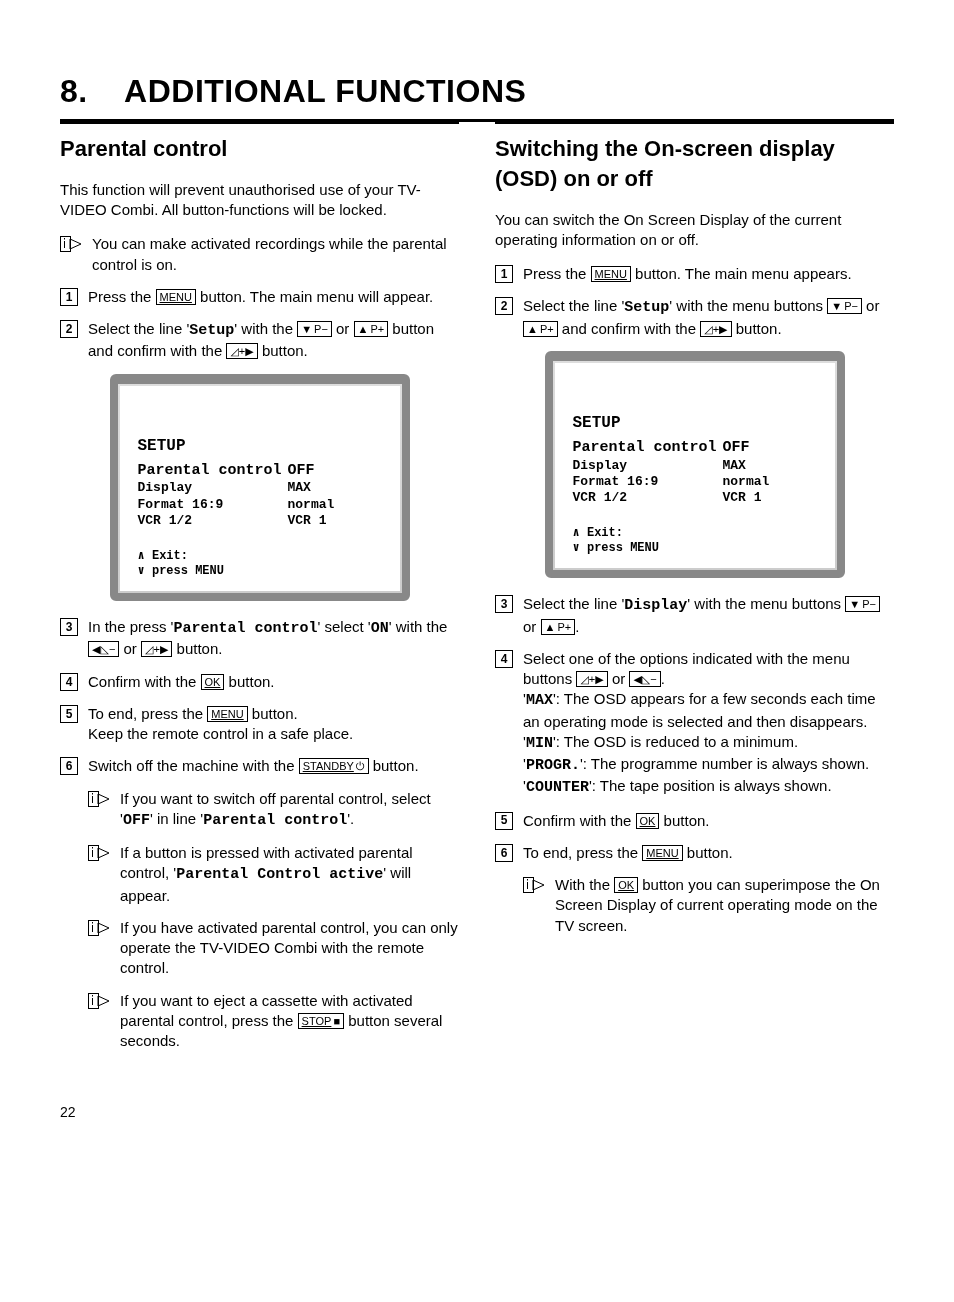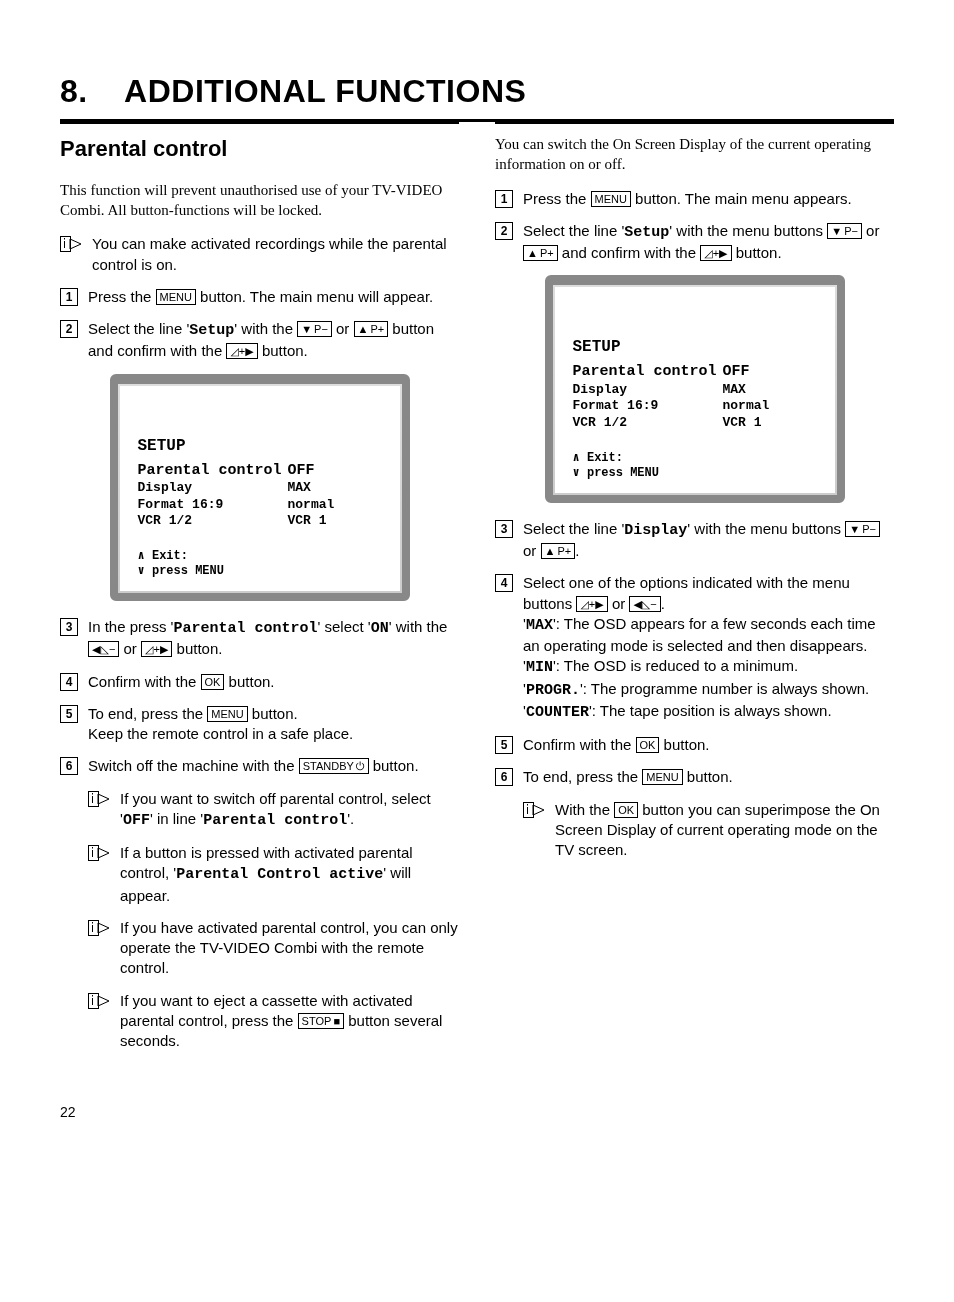--- a/index.html
+++ b/index.html
@@ -27,21 +27,21 @@
   }
   .col { flex: 1; min-width: 0; }
   .top-rule { border-top: 2px solid #000; height: 0; margin-bottom: 10px; }
   .section-title {
     font-family: "Arial Narrow", Arial, sans-serif;
     font-size: 22px;
     font-weight: 700;
     margin-bottom: 16px;
     font-stretch: condensed;
   }
-  .intro { margin-bottom: 14px; font-family: Liberation Serif, serif; }
+  .intro { margin-bottom: 14px; }
   .step {
     display: flex;
     align-items: flex-start;
     gap: 10px;
     margin-bottom: 12px;
   }
   .step-num {
     border: 1px solid #000;
     width: 18px;
     height: 18px;
@@ -74,21 +74,21 @@
     font-size: 11px;
     padding: 0 3px;
     display: inline-flex;
     align-items: center;
     gap: 2px;
     line-height: 14px;
     vertical-align: 1px;
     white-space: nowrap;
     font-family: Arial, sans-serif;
   }
-  .btn-key .u { }
+  .btn-key .u { text-decoration: underline; }
   .mono {
     font-family: "Courier New", monospace;
     font-weight: 700;
   }
   .screen {
     margin: 8px auto 16px auto;
     width: 300px;
   }
   .screen-outer {
     border-top: 10px solid #888;
@@ -266,20 +266,21 @@
           </svg>
         </span>
       <div class="tip-body">
         <span>If you want to eject a cassette with activated parental control, press the </span><span class="btn-key"><span class="u">STOP</span> ■</span><span> button several seconds.</span>
       </div>
     </div>
   </div>
 
   <div class="col">
     <div class="top-rule"></div>
+    <h2 class="section-title">Switching the On-screen display (OSD) on or off</h2>
 
     <p class="intro">You can switch the On Screen Display of the current operating information on or off.</p>
 
     <div class="step">
       <div class="step-num">1</div>
       <div class="step-body">
         <span>Press the </span><span class="btn-key">
             <span class="u">MENU</span>
           </span><span> button. The main menu appears.</span>
       </div>

